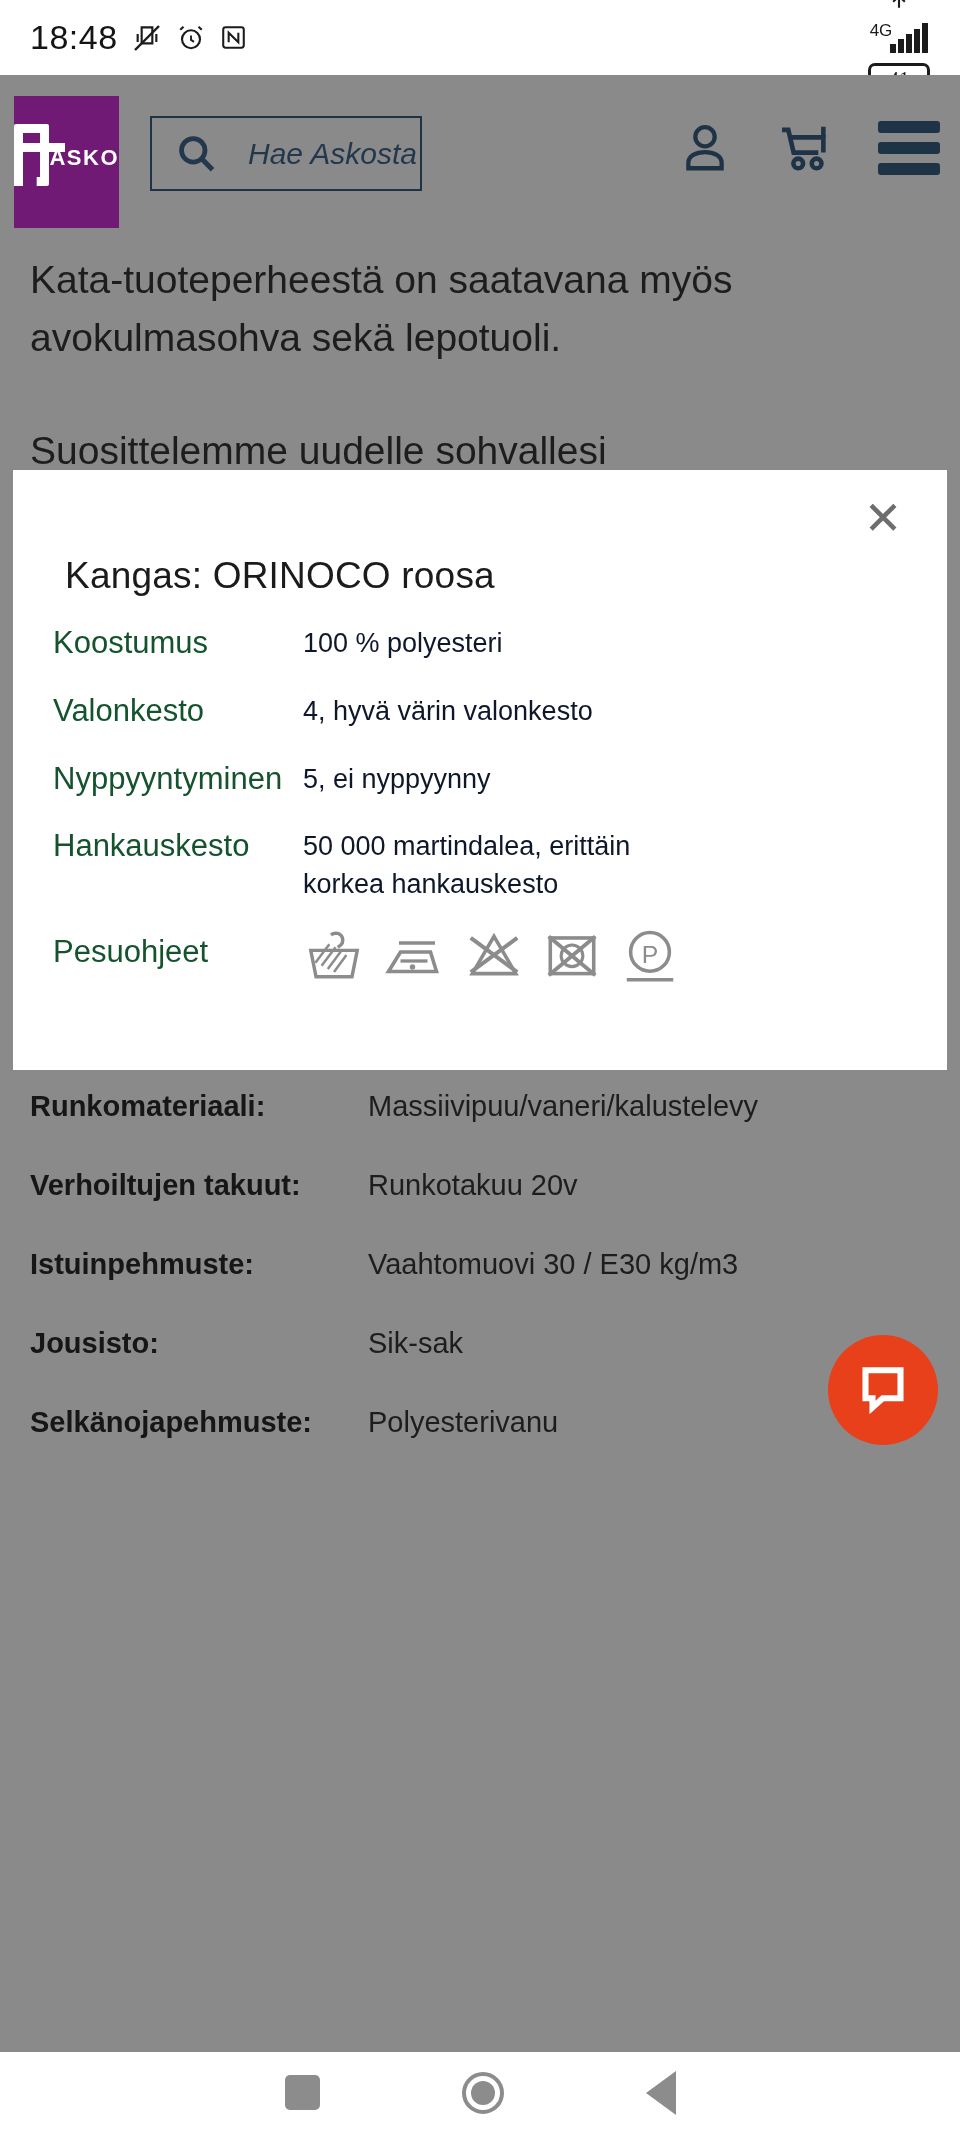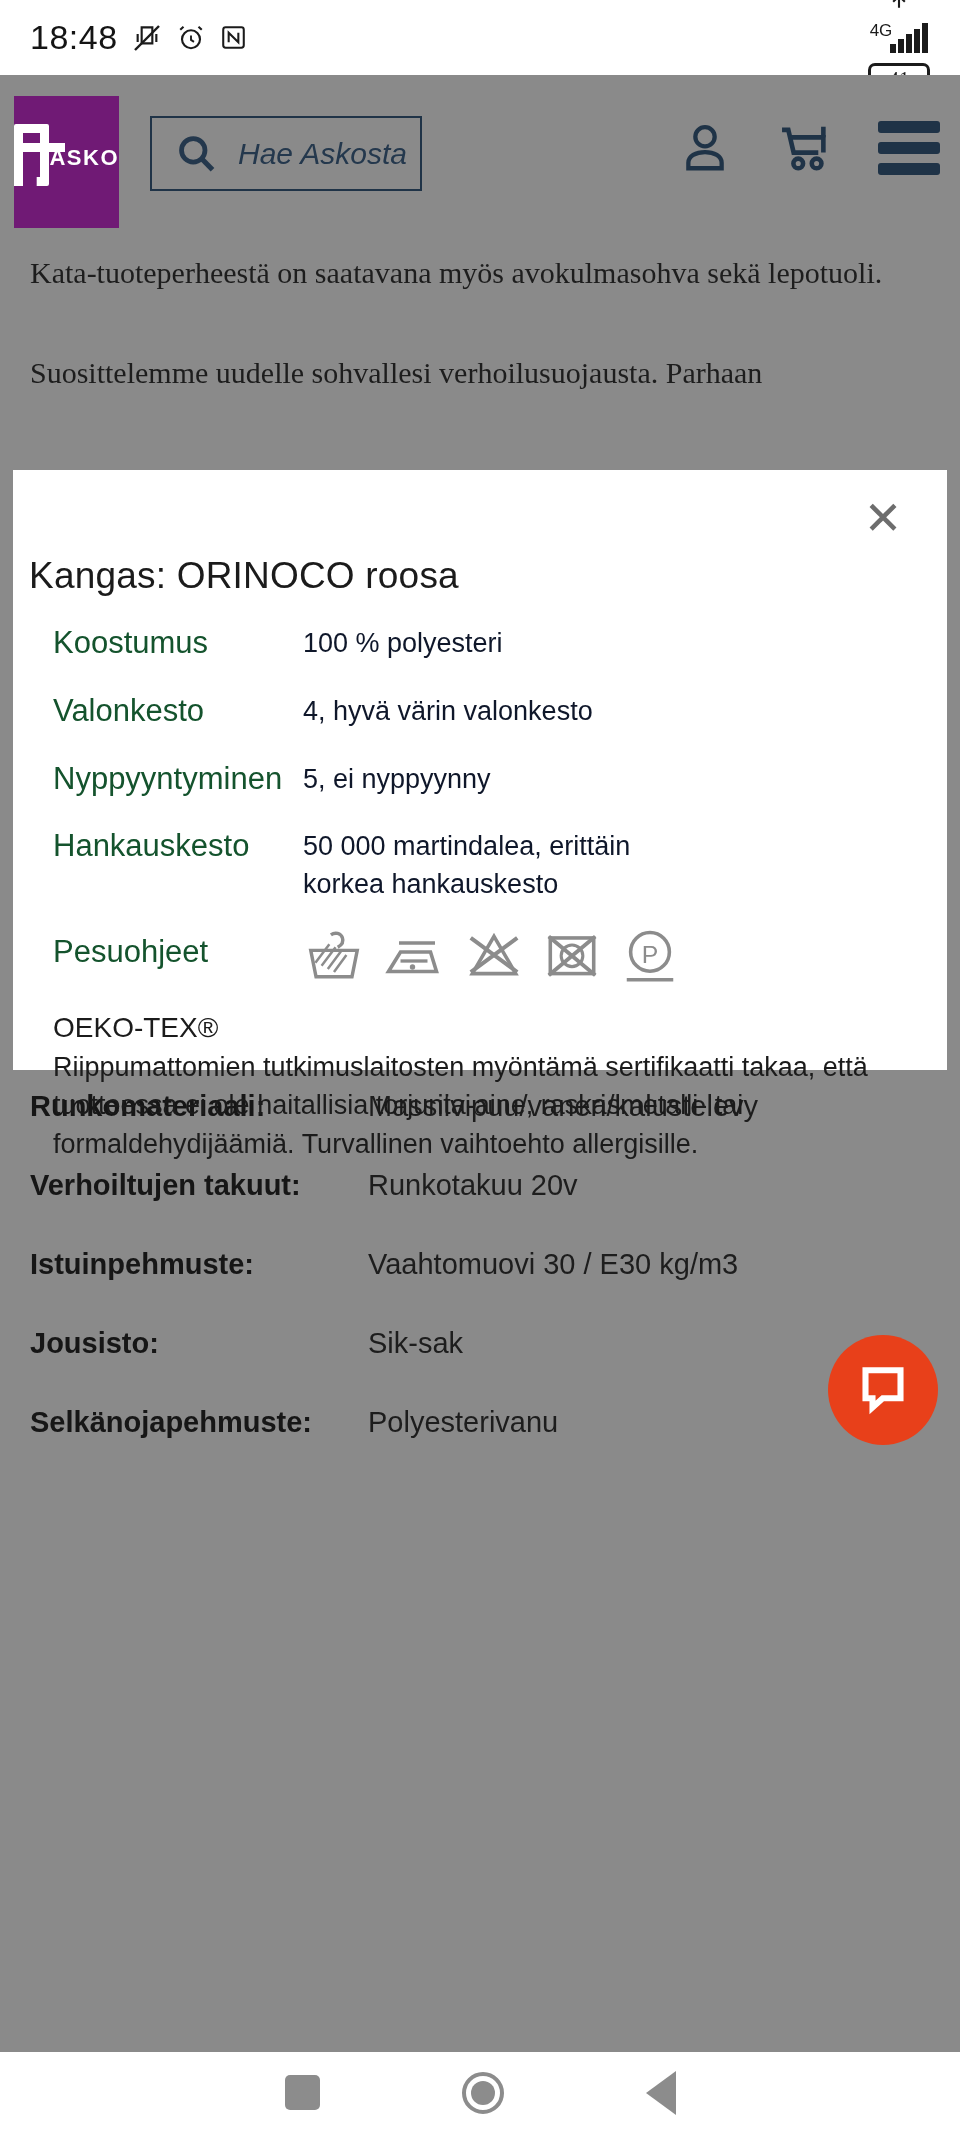--- a/index.html
+++ b/index.html
@@ -67,40 +67,40 @@
     clip-path: polygon(0 0,100% 0,100% 100%,64% 100%,64% 40%,0 40%);
   }
   .logo-mark:after{
     content:""; position:absolute; left:0; bottom:0; width:42px; height:34px;
     border:9px solid #fff; border-right:none; border-bottom:none;
   }
   .logo-word{ font-size:22px; font-weight:bold; letter-spacing:1.5px; }
 
   .searchbox{
     position:absolute; left:150px; top:41px; width:272px; height:75px;
-    border:2px solid #1f3347; display:flex; align-items:center; gap:20px;
+    border:2px solid #1f3347; display:flex; align-items:center; gap:30px;
     padding-left:22px;
   }
   .s-ph{
     font-size:30px; font-style:italic; color:#24384d;
     font-family:"Liberation Sans", sans-serif;
   }
   .hicons{
     position:absolute; right:20px; top:44px;
     display:flex; align-items:center; gap:44px;
   }
   .burger{ width:62px; }
   .burger i{ display:block; height:12px; background:#1f3347; border-radius:3px; margin-bottom:9px; }
   .burger i:last-child{ margin-bottom:0; }
 
   
   .pagebody{ padding:48px 30px 0 30px; }
   .ptext{
-    font-size:30px; line-height:1.48; color:#1d1d1d;
-    font-family:Liberation Serif, serif;
+    font-size:39px; line-height:1.48; color:#1d1d1d;
+    font-family:Liberation Sans, sans-serif;
   }
   .ptext.second{ margin-top:56px; }
 
   
   .speclist{
     position:absolute; left:0; top:1015px; width:960px; padding:0 30px;
   }
   .specrow{ display:flex; margin-bottom:46px; }
   .specrow .k{ width:338px; font-size:29px; font-weight:bold; color:#161616; }
   .specrow .v{ font-size:29px; color:#1d1d1d; }
@@ -110,21 +110,21 @@
     position:absolute; left:13px; top:470px; width:934px; height:600px;
     background:#fff; z-index:40;
   }
   .modal-close{
     position:absolute; right:38px; top:22px; width:52px; height:52px;
     display:flex; align-items:center; justify-content:center;
     font-size:46px; line-height:1; color:#6d6d6d;
     font-family:"Liberation Sans", sans-serif;
   }
   .modal-title{
-    font-size:37px; color:#1b1b1b; padding:85px 0 0 16px; letter-spacing:.2px;
+    font-size:37px; color:#1b1b1b; padding:85px 0 0 52px; letter-spacing:.2px;
   }
   .spec{ padding:28px 40px 0 40px; }
   .srow{ display:flex; margin-bottom:30px; }
   .srow .sk{ width:250px; font-size:31px; font-weight:normal; color:#14532d; flex:0 0 250px; }
   .srow .sv{ font-size:27px; color:#0f172a; line-height:1.4; max-width:390px; }
   .srow.care{ align-items:flex-start; margin-bottom:18px; }
   .careicons{ display:flex; gap:16px; align-items:center; margin-top:-12px; }
 
   .oeko{ padding:6px 40px 0 40px; }
   .oeko h4{ font-size:28px; font-weight:normal; color:#1b1b1b; margin-bottom:4px; }
@@ -308,24 +308,20 @@
         </svg>
         <svg width="62" height="66" viewBox="0 0 40 42">
           <circle cx="20" cy="19" r="12.5" fill="none" stroke="#8c8c8c" stroke-width="2.3"></circle>
           <text x="20" y="26" font-size="16" fill="#8c8c8c" text-anchor="middle" font-family="Liberation Sans, sans-serif">P</text>
           <path d="M5 37h30" stroke="#8c8c8c" stroke-width="2.3" fill="none"></path>
         </svg>
       </div>
     </div>
   </div>
 
-  <div class="oeko">
-    <h4>OEKO-TEX®</h4>
-    <p>Riippumattomien tutkimuslaitosten myöntämä sertifikaatti takaa, että tuotteessa ei ole haitallisia torjunta-aine, raskasmetalli- tai formaldehydijäämiä. Turvallinen vaihtoehto allergisille.</p>
-  </div>
 </div>
 
 <div class="navbar">
   <div class="nav-sq"></div>
   <div class="nav-ci">
       <i></i>
     </div>
   <div class="nav-tri"></div>
 </div>
 

